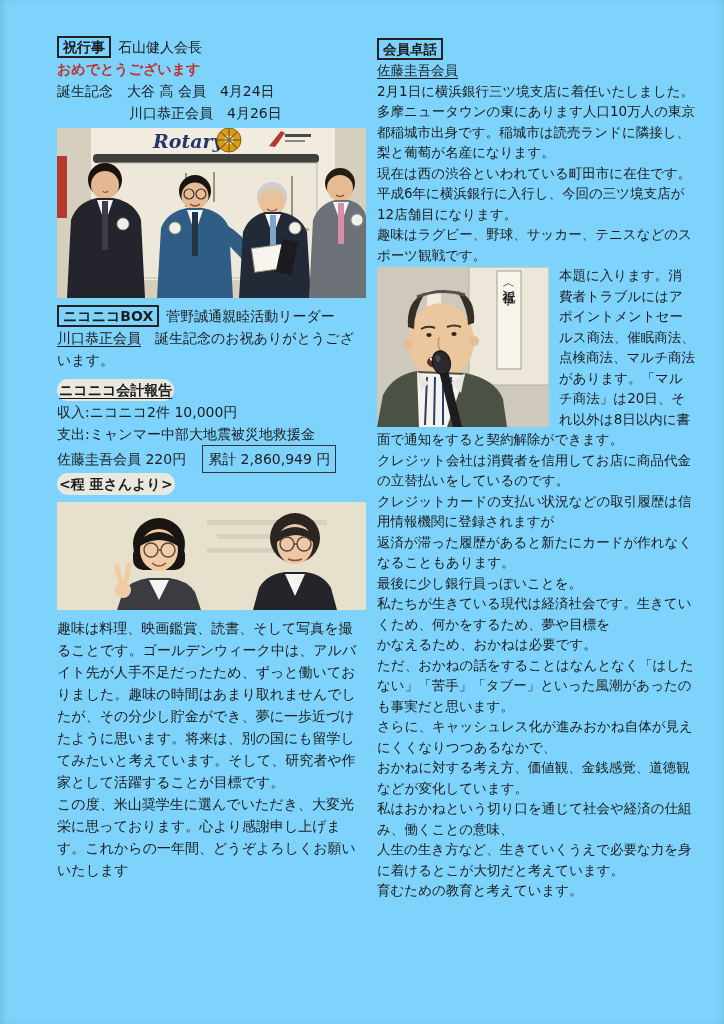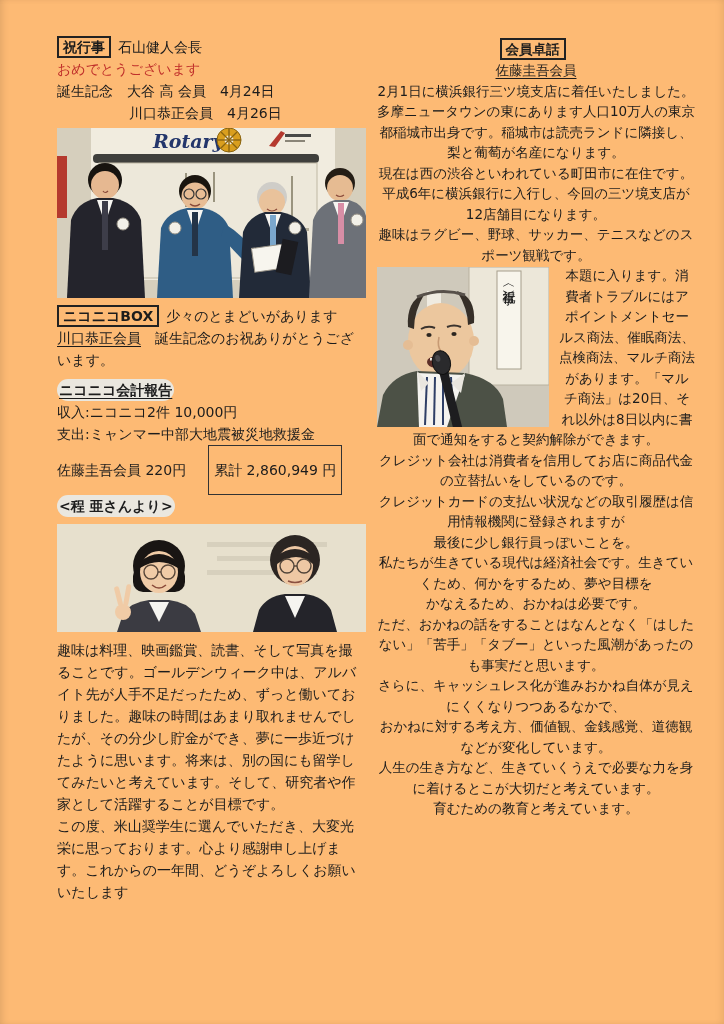--- a/index.html
+++ b/index.html
@@ -1,29 +1,29 @@
 <!DOCTYPE html>
 <html lang="ja"><head>
 <meta charset="utf-8">
 <style>
   html,body{margin:0;padding:0;background:#ffffff;}
   .page{
     position:relative;width:724px;height:1024px;overflow:hidden;
-    background:#fdba74;color:#1c1c1c;
+    background:#7dd3fc;color:#1c1c1c;
     font-family:"DejaVu Sans",sans-serif;
     box-shadow:inset 5px 0 8px -4px rgba(0,0,0,.14), inset -5px 0 8px -4px rgba(0,0,0,.10);
   }
   .col{position:absolute;}
   .col-left{left:57px;top:36px;width:309px;font-size:14px;line-height:22px;}
-  .col-right{left:377px;top:38px;width:318px;font-size:13.5px;line-height:20.5px;text-align:center;}
+  .col-right{left:377px;top:38px;width:318px;font-size:13.5px;line-height:20.5px;}
   p{margin:0;white-space:pre-line;}
   .bold{font-weight:bold;}
-  .red{color:#c0302b;font-weight:normal;}
+  .red{color:#c0302b;font-weight:bold;}
   .boxed{display:inline-block;border:2px solid #222;padding:0 4px;font-weight:bold;line-height:18px;margin-right:7px;vertical-align:baseline;}
-  .boxed-thin{display:inline-block;border:1.2px solid #333;padding:15px 5px;line-height:18px;margin-left:22px;}
+  .boxed-thin{display:inline-block;border:1.2px solid #333;padding:4px 5px;line-height:18px;margin-left:16px;}
   .u{text-decoration:underline;text-underline-offset:3px;margin-top:8px;}
   .shaded{background:#eae7df;display:inline-block;padding:0 2px;border-radius:11px;}
   .indent-birthday{padding-left:72px;}
   .indent-expense{padding-left:30px;}
   .photo{display:block;}
   .photo-group{margin:4px 0 7px;}
   .photo-students{margin:7px 0 7px;}
   .photo-speaker{float:left;margin:2px 10px 2px 0;}
   .sign-vertical{writing-mode:vertical-rl;text-orientation:upright;letter-spacing:1px;
     font-family:"DejaVu Sans",sans-serif;}
@@ -112,21 +112,21 @@
         <circle cx="283" cy="55" r="15" fill="#241d15"></circle>
         <circle cx="283" cy="60" r="13" fill="#e6bb92"></circle>
         <path d="M279,67 Q283,70 287,67" stroke="#8a4a3a" fill="none" stroke-width="1.2"></path>
         <path d="M252,170 L256,92 Q262,76 278,72 L292,72 Q306,76 309,88 L309,170 Z" fill="#6d7178"></path>
         <polygon points="276,74 292,74 284,96" fill="#f6f5f1"></polygon>
         <polygon points="281,75 287,75 287,116 281,116" fill="#d88ea6"></polygon>
         <circle cx="300" cy="92" r="6" fill="#f2f0e8" stroke="#9a9488"></circle>
       </g>
     </svg>
 
-    <p><span class="boxed">ニコニコBOX</span><span>少々のとまどいがあります</span></p>
+    <p><span class="boxed">ニコニコBOX</span><span>菅野誠通親睦活動リーダー</span></p>
     <p><span class="u">川口恭正会員</span>　<span>誕生記念のお祝ありがとうございます。</span></p>
 
     <p><span class="bold u shaded">ニコニコ会計報告</span></p>
     <p>収入:ニコニコ2件 10,000円</p>
     <p>支出:ミャンマー中部大地震被災地救援金</p>
     <p><span>佐藤圭吾会員 220円</span><span class="boxed-thin">累計 2,860,949 円</span></p>
 
     <p><span class="bold shaded">&lt;程 亜さんより&gt;</span></p>
 
     <svg class="photo photo-students" width="309" height="108" viewBox="0 0 309 108" role="img">
@@ -218,23 +218,25 @@
       <g transform="rotate(-14 70 120)">
         <rect x="66" y="98" width="9" height="68" fill="#1d1d1f"></rect>
         <ellipse cx="70.5" cy="95" rx="9" ry="12" fill="#2a2a2c" stroke="#111"></ellipse>
         <ellipse cx="68" cy="90" rx="2.5" ry="3.5" fill="#4a4a4e"></ellipse>
       </g>
     </svg>
 
     <p>本題に入ります。消費者トラブルにはアポイントメントセールス商法、催眠商法、点検商法、マルチ商法があります。「マルチ商法」は20日、それ以外は8日以内に書面で通知をすると契約解除ができます。</p>
     <p>クレジット会社は消費者を信用してお店に商品代金の立替払いをしているのです。</p>
     <p>クレジットカードの支払い状況などの取引履歴は信用情報機関に登録されますが</p>
+    <p>返済が滞った履歴があると新たにカードが作れなくなることもあります。</p>
     <p>最後に少し銀行員っぽいことを。</p>
     <p>私たちが生きている現代は経済社会です。生きていくため、何かをするため、夢や目標を
 かなえるため、おかねは必要です。</p>
     <p>ただ、おかねの話をすることはなんとなく「はしたない」「苦手」「タブー」といった風潮があったのも事実だと思います。</p>
     <p>さらに、キャッシュレス化が進みおかね自体が見えにくくなりつつあるなかで、</p>
     <p>おかねに対する考え方、価値観、金銭感覚、道徳観などが変化しています。</p>
+    <p>私はおかねという切り口を通じて社会や経済の仕組み、働くことの意味、</p>
     <p>人生の生き方など、生きていくうえで必要な力を身に着けるとこが大切だと考えています。</p>
     <p>育むための教育と考えています。</p>
   </div>
 
 </div>
 
 </body></html>

